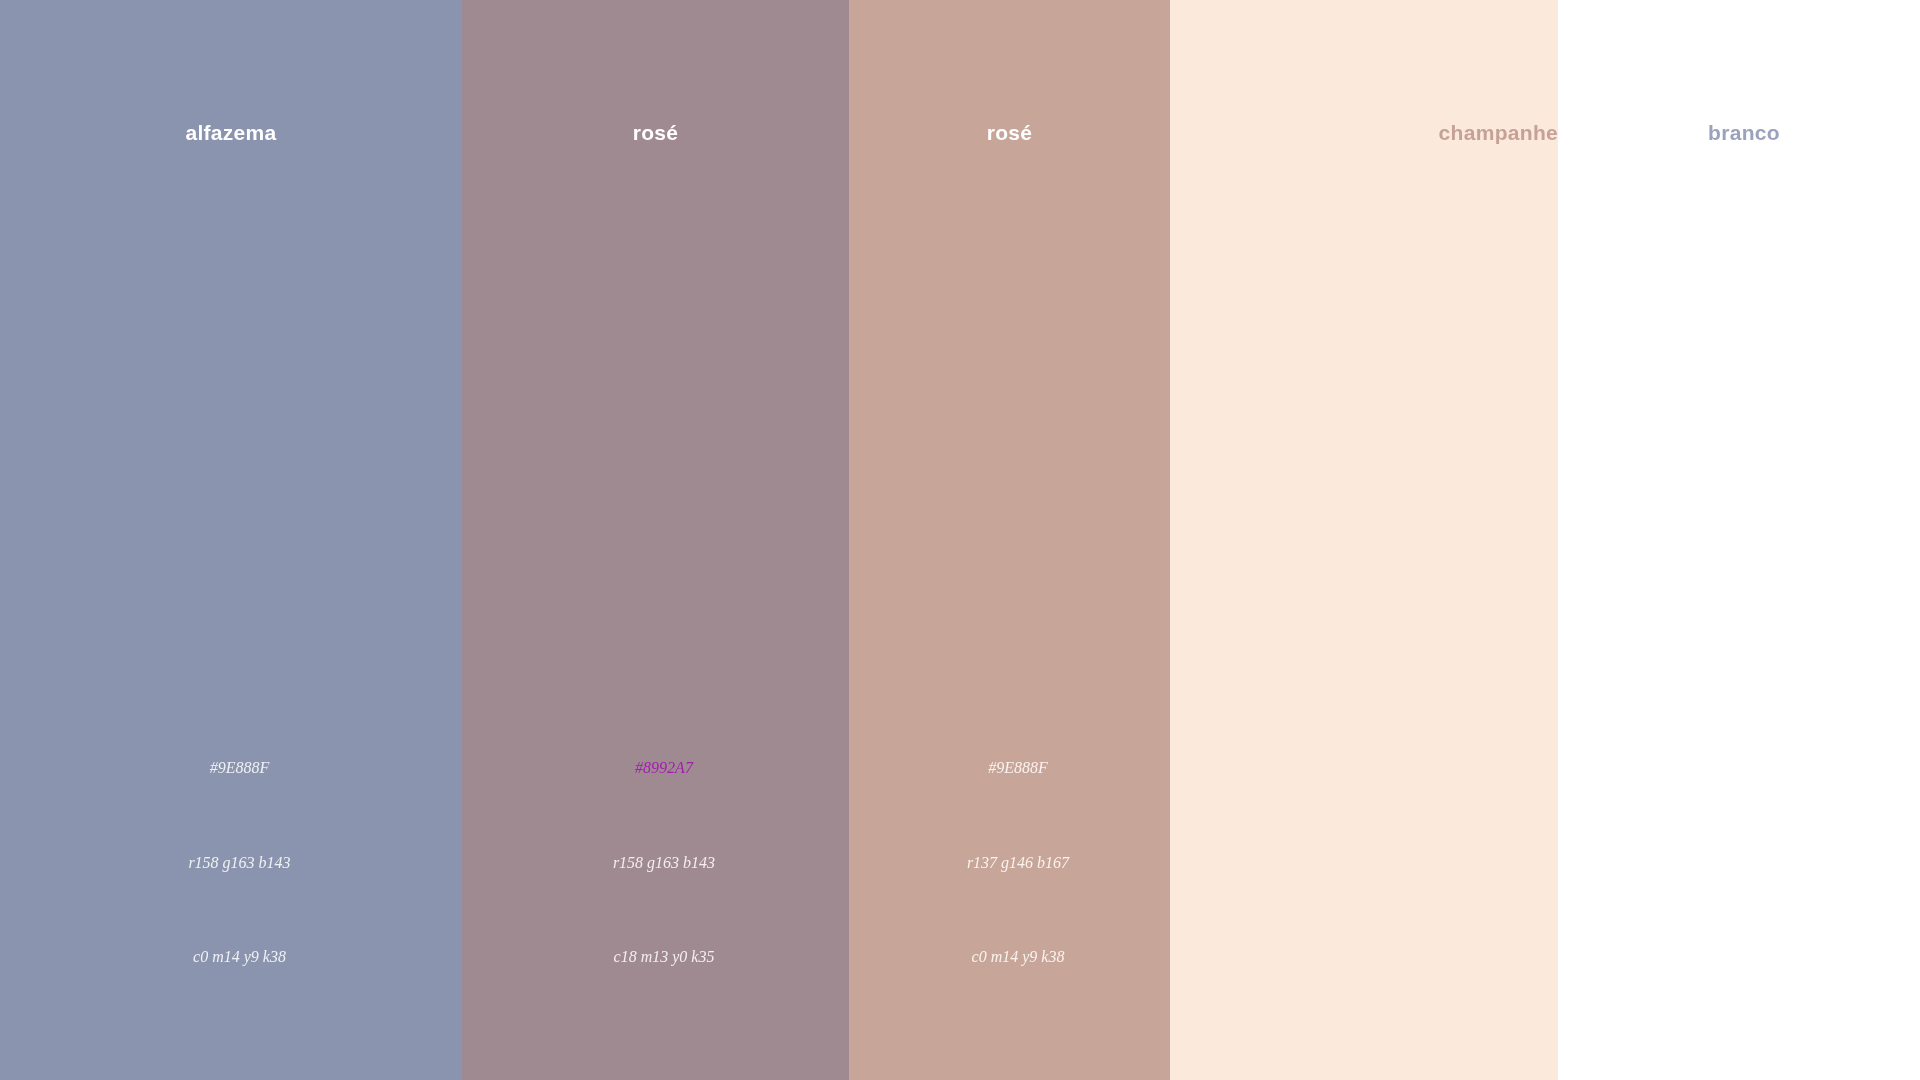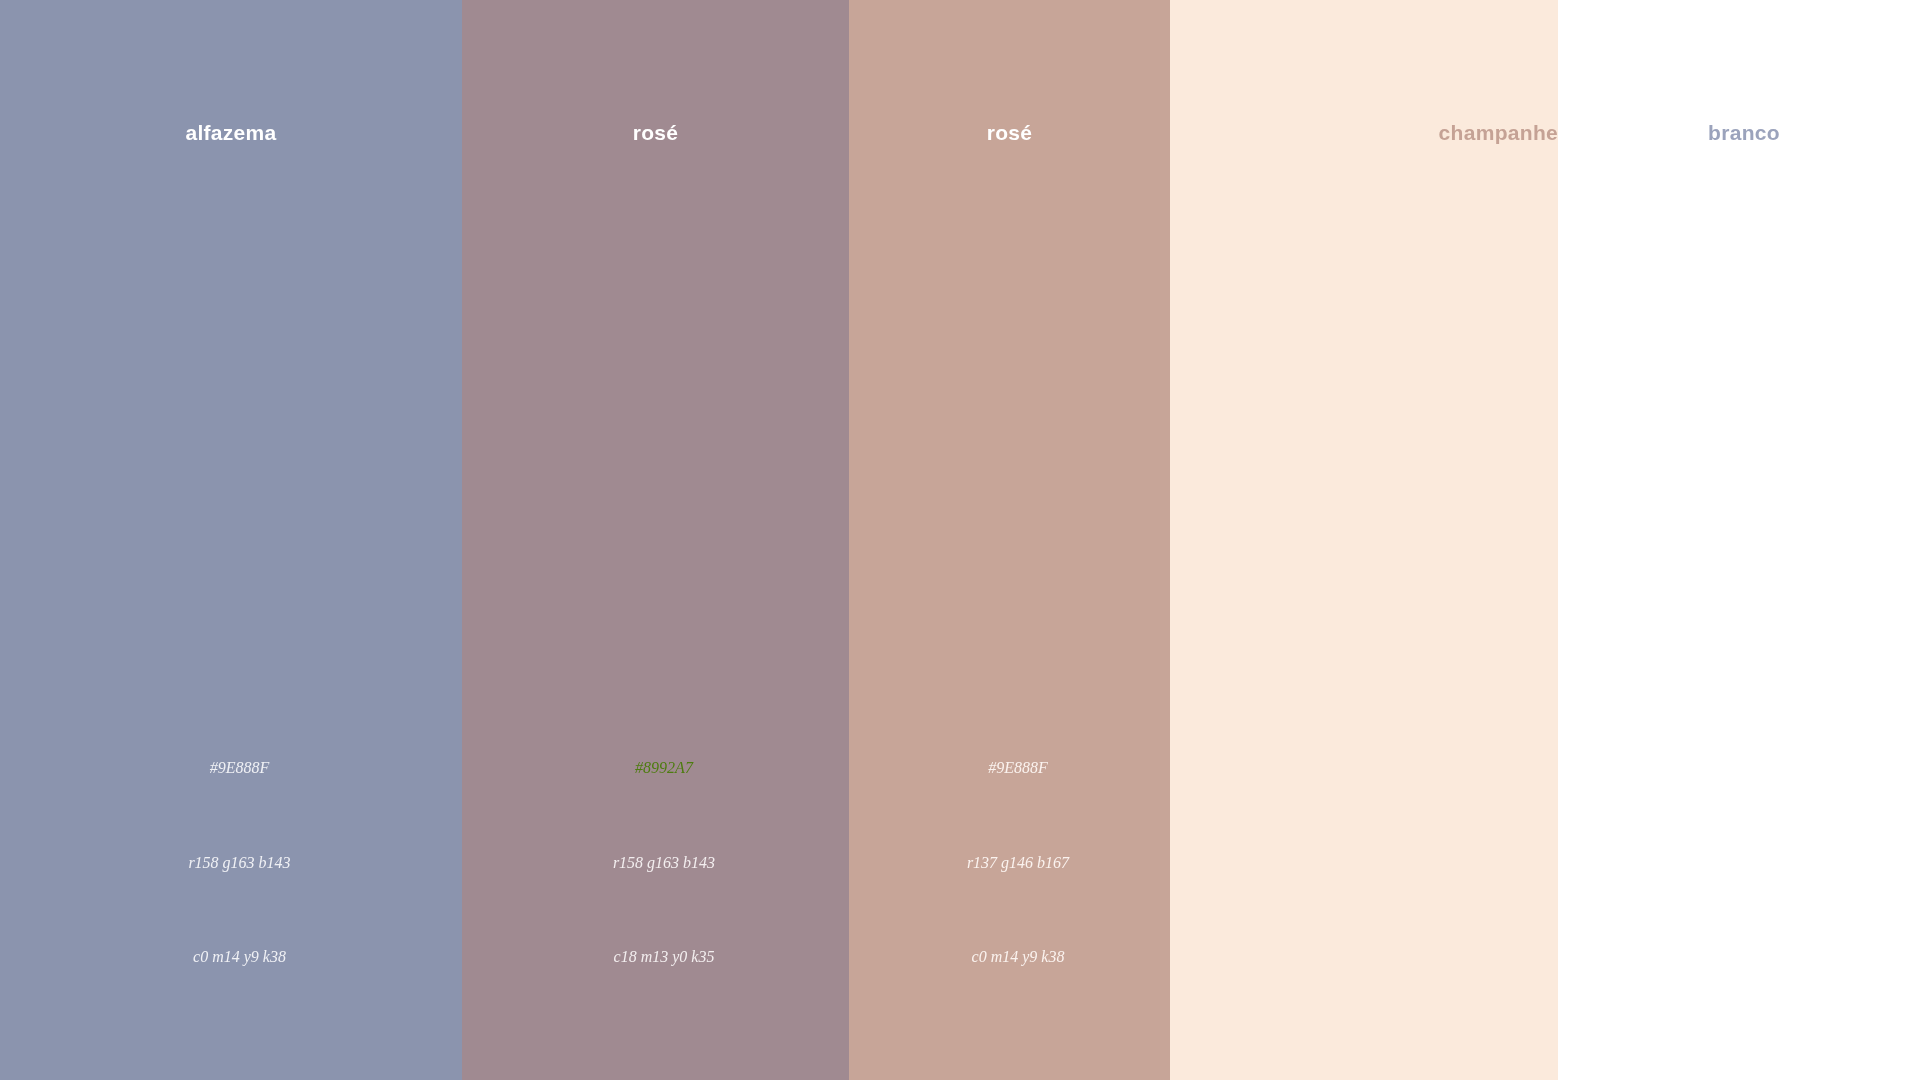--- a/index.html
+++ b/index.html
@@ -98,21 +98,21 @@
       <div class="value-row value-hex" style="color: rgb(240, 241, 245);">#9E888F</div>
       <div class="value-row value-rgb" style="color: rgb(240, 241, 245);">r158 g163 b143</div>
       <div class="value-row value-cmyk" style="color: rgb(240, 241, 245);">c0 m14 y9 k38</div>
     </div>
   </div>
 
   <div class="swatch col-1">
     <div class="fill" style="background: rgb(160, 138, 145);"></div>
     <div class="label" style="color: rgb(255, 255, 255);">rosé</div>
     <div class="values">
-      <div class="value-row value-hex" style="color: #4d7c0f;">#8992A7</div>
+      <div class="value-row value-hex" style="color: #a21caf;">#8992A7</div>
       <div class="value-row value-rgb" style="color: rgb(243, 238, 239);">r158 g163 b143</div>
       <div class="value-row value-cmyk" style="color: rgb(243, 238, 239);">c18 m13 y0 k35</div>
     </div>
   </div>
 
   <div class="swatch col-2">
     <div class="fill" style="background: rgb(199, 165, 152);"></div>
     <div class="label" style="color: rgb(255, 255, 255);">rosé</div>
     <div class="values">
       <div class="value-row value-hex" style="color: rgb(251, 243, 239);">#9E888F</div>

